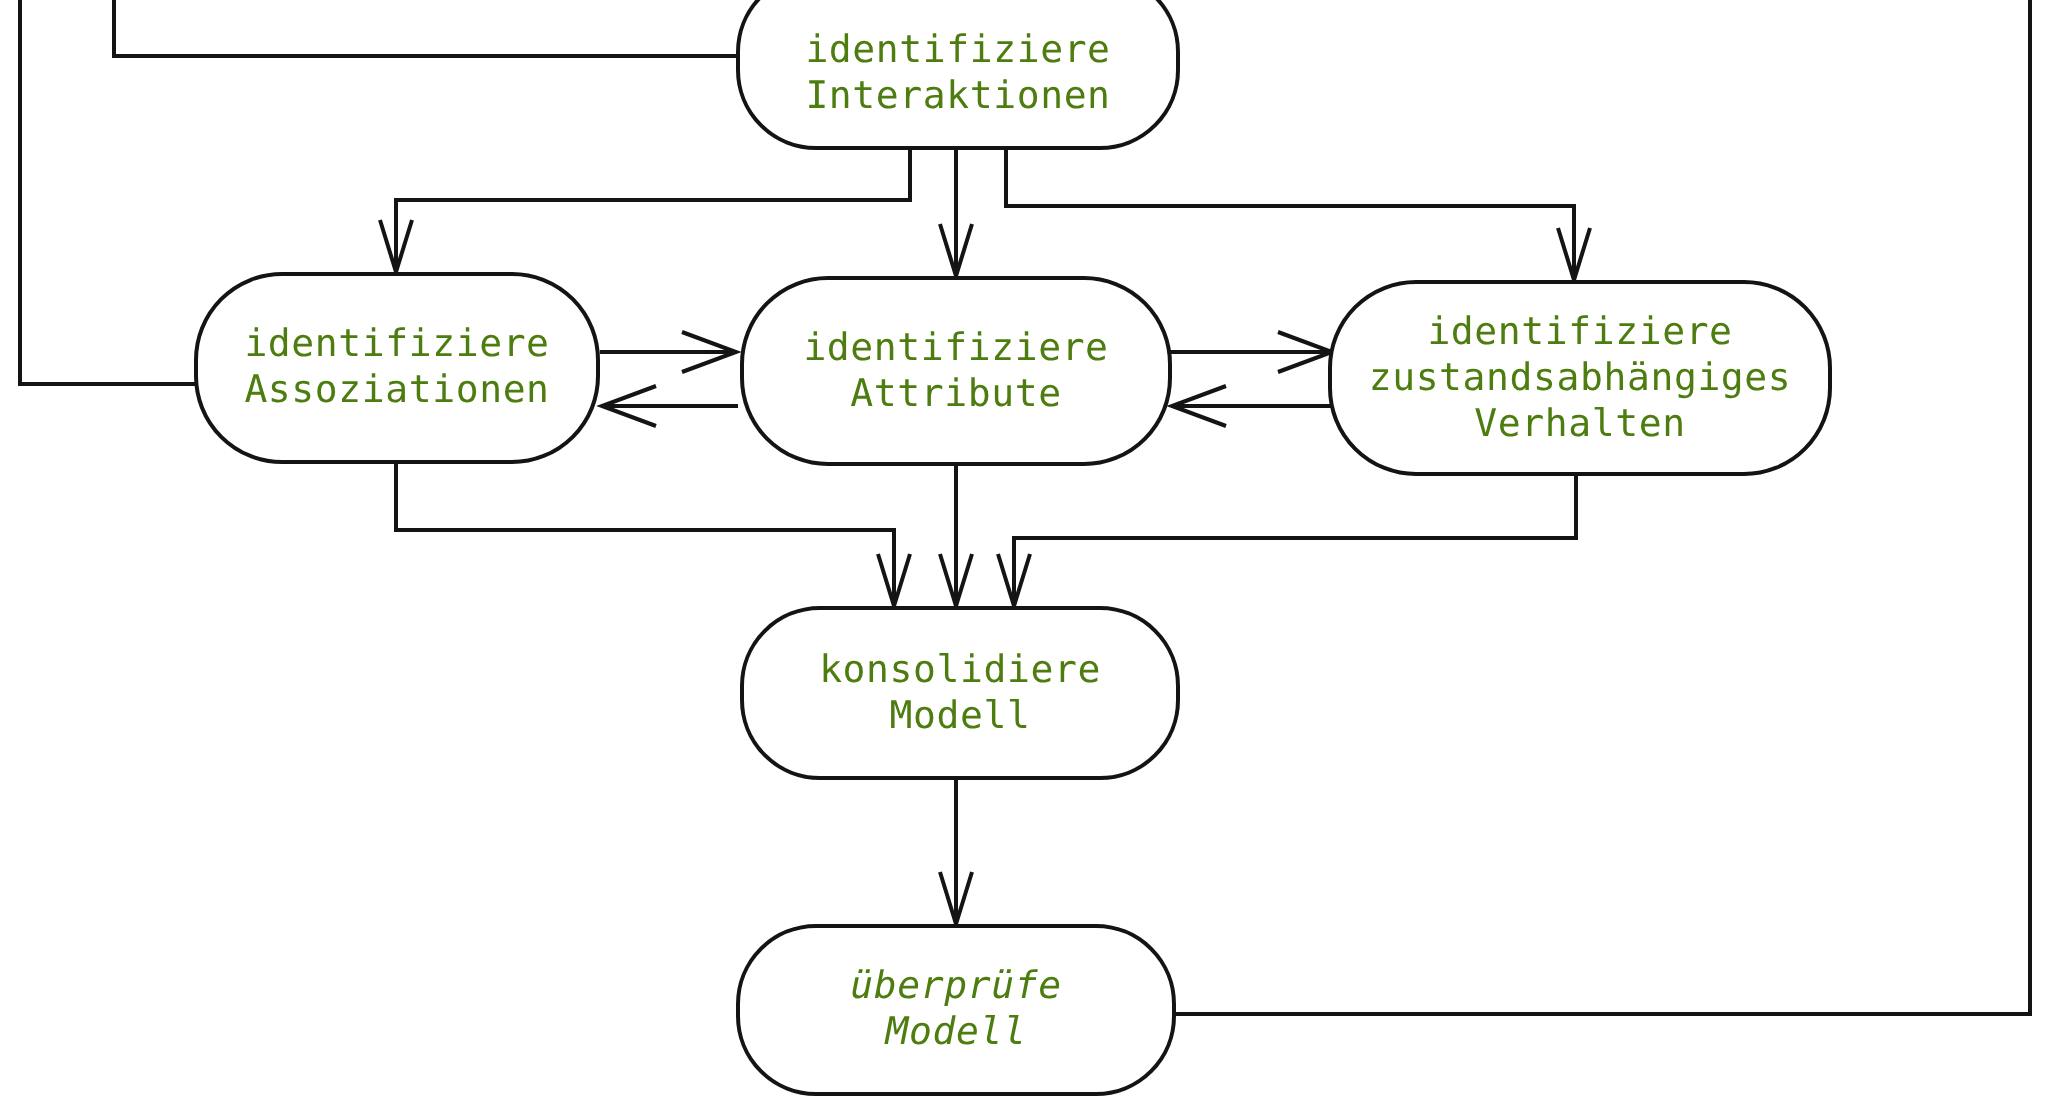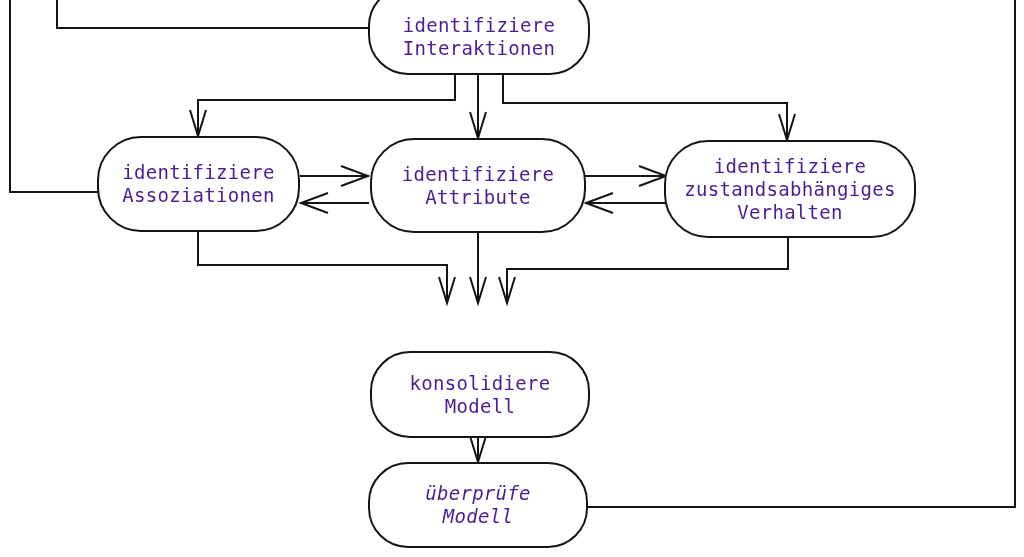--- a/index.html
+++ b/index.html
@@ -28,21 +28,21 @@
     border: 2px solid #141414;
     border-radius: 44px;
     display: flex;
     align-items: center;
     justify-content: center;
     z-index: 1;
   }
   .node .label {
     font-size: 19px;
     line-height: 23px;
-    color: #4c1d95;
+    color: #4d7c0f;
     text-align: center;
     white-space: pre-line;
     letter-spacing: 0.3px;
   }
 </style>
 </head>
 <body>
 
 <div id="stage">
 
@@ -102,21 +102,21 @@
     <div class="label">identifiziere
 Attribute</div>
   </div>
 
   <div class="node" style="left:664px; top:140px; width:252px; height:98px;">
     <div class="label">identifiziere
 zustandsabhängiges
 Verhalten</div>
   </div>
 
-  <div class="node" style="left:370px; top:303px; width:220px; height:87px; border-radius:40px;margin-top:48px;">
+  <div class="node" style="left:370px; top:303px; width:220px; height:87px; border-radius:40px;">
     <div class="label">konsolidiere
 Modell</div>
   </div>
 
   <div class="node" style="left:368px; top:462px; width:220px; height:86px; border-radius:40px;font-style:italic;">
     <div class="label">überprüfe
 Modell</div>
   </div>
 
 </div>

